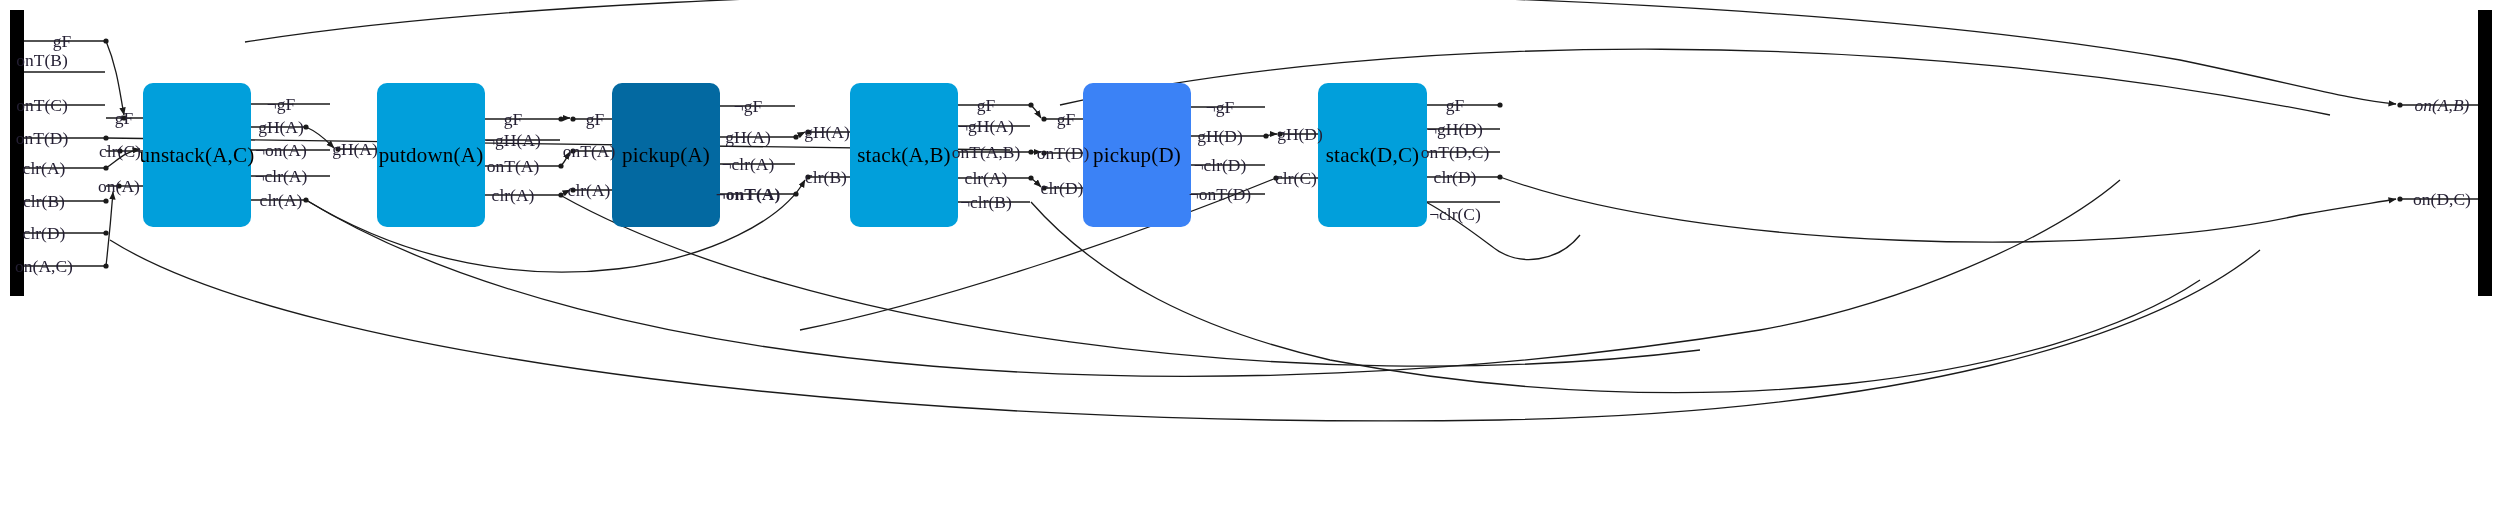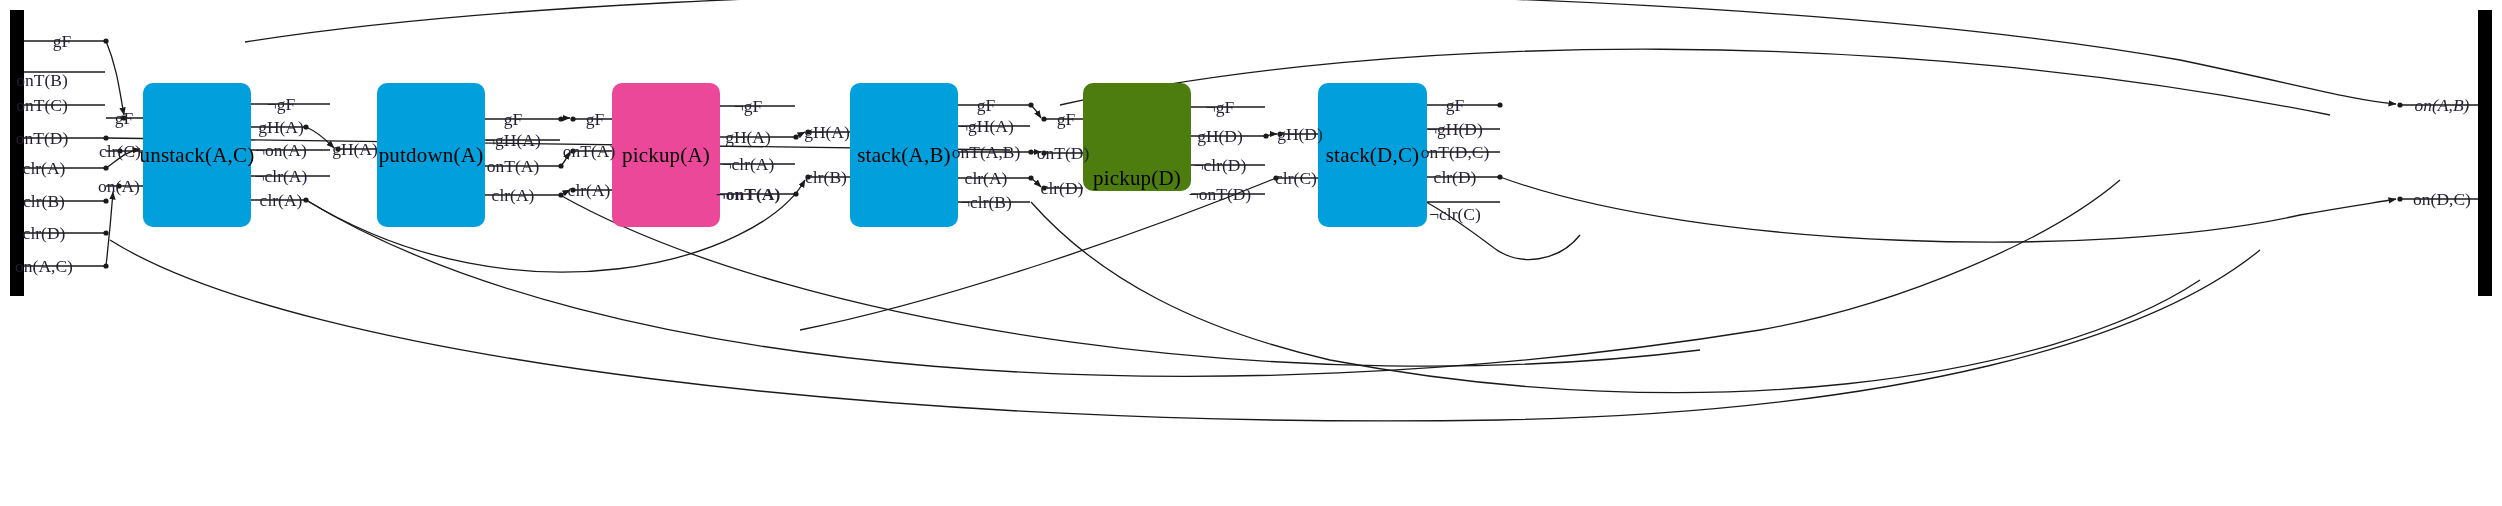--- a/index.html
+++ b/index.html
@@ -218,21 +218,21 @@
       <circle cx="1276" cy="178" r="2.6"></circle>
       <circle cx="1500" cy="105" r="2.6"></circle>
       <circle cx="1500" cy="177" r="2.6"></circle>
       <circle cx="2400" cy="105" r="2.6"></circle>
       <circle cx="2400" cy="199" r="2.6"></circle>
     </g>
   </svg>
 
   <div id="init-literals">
       <div class="lit inp" style="left: 62px; top: 33px;">gF</div>
-      <div class="lit inp" style="left: 42px; top: 72px;">onT(B)</div>
+      <div class="lit inp" style="left: 42px; top: 52px;">onT(B)</div>
       <div class="lit inp" style="left: 42px; top: 97px;">onT(C)</div>
       <div class="lit inp" style="left: 42px; top: 130px;">onT(D)</div>
       <div class="lit inp" style="left: 44px; top: 160px;">clr(A)</div>
       <div class="lit inp" style="left: 44px; top: 193px;">clr(B)</div>
       <div class="lit inp" style="left: 44px; top: 225px;">clr(D)</div>
       <div class="lit inp" style="left: 44px; top: 258px;">on(A,C)</div>
     </div>
   <div id="goal-literals">
       <div class="lit outp" style="left: 2442px; top: 97px; font-style: italic;">on(A,B)</div>
       <div class="lit outp" style="left: 2442px; top: 191px;">on(D,C)</div>
@@ -250,41 +250,41 @@
       <div class="lit outp" style="left: 281px; top: 168px;">¬clr(A)</div>
       <div class="lit outp" style="left: 281px; top: 192px;">clr(A)</div>
       <div class="abox" style="left: 377px; top: 83px; width: 108px; height: 144px; background: rgb(1, 159, 219);">
         <span>putdown(A)</span>
       </div>
       <div class="lit inp" style="left: 355px; top: 141px;">gH(A)</div>
       <div class="lit outp" style="left: 513px; top: 111px;">gF</div>
       <div class="lit outp" style="left: 513px; top: 132px;">¬gH(A)</div>
       <div class="lit outp" style="left: 513px; top: 158px;">onT(A)</div>
       <div class="lit outp" style="left: 513px; top: 187px;">clr(A)</div>
-      <div class="abox" style="left: 612px; top: 83px; width: 108px; height: 144px; background: #ec4899;">
+      <div class="abox" style="left: 612px; top: 83px; width: 108px; height: 144px; background: #0369a1;">
         <span>pickup(A)</span>
       </div>
       <div class="lit inp" style="left: 595px; top: 111px;">gF</div>
       <div class="lit inp" style="left: 589px; top: 143px;">onT(A)</div>
       <div class="lit inp" style="left: 589px; top: 182px;">clr(A)</div>
       <div class="lit outp" style="left: 748px; top: 98px;">¬gF</div>
       <div class="lit outp" style="left: 748px; top: 129px;">gH(A)</div>
       <div class="lit outp" style="left: 748px; top: 156px;">¬clr(A)</div>
       <div class="lit outp" style="left: 748px; top: 186px; font-weight: bold;">¬onT(A)</div>
       <div class="abox" style="left: 850px; top: 83px; width: 108px; height: 144px; background: rgb(1, 159, 219);">
         <span>stack(A,B)</span>
       </div>
       <div class="lit inp" style="left: 827px; top: 124px;">gH(A)</div>
       <div class="lit inp" style="left: 826px; top: 169px;">clr(B)</div>
       <div class="lit outp" style="left: 986px; top: 97px;">gF</div>
       <div class="lit outp" style="left: 986px; top: 118px;">¬gH(A)</div>
       <div class="lit outp" style="left: 986px; top: 144px;">onT(A,B)</div>
       <div class="lit outp" style="left: 986px; top: 170px;">clr(A)</div>
       <div class="lit outp" style="left: 986px; top: 194px;">¬clr(B)</div>
-      <div class="abox" style="left: 1083px; top: 83px; width: 108px; height: 108px; background: #4d7c0f; align-items: flex-end;">
+      <div class="abox" style="left: 1083px; top: 83px; width: 108px; height: 144px; background: #3b82f6;">
         <span>pickup(D)</span>
       </div>
       <div class="lit inp" style="left: 1066px; top: 111px;">gF</div>
       <div class="lit inp" style="left: 1063px; top: 145px;">onT(D)</div>
       <div class="lit inp" style="left: 1062px; top: 180px;">clr(D)</div>
       <div class="lit outp" style="left: 1220px; top: 99px;">¬gF</div>
       <div class="lit outp" style="left: 1220px; top: 128px;">gH(D)</div>
       <div class="lit outp" style="left: 1220px; top: 157px;">¬clr(D)</div>
       <div class="lit outp" style="left: 1220px; top: 186px;">¬onT(D)</div>
       <div class="abox" style="left: 1318px; top: 83px; width: 109px; height: 144px; background: rgb(1, 159, 219);">

